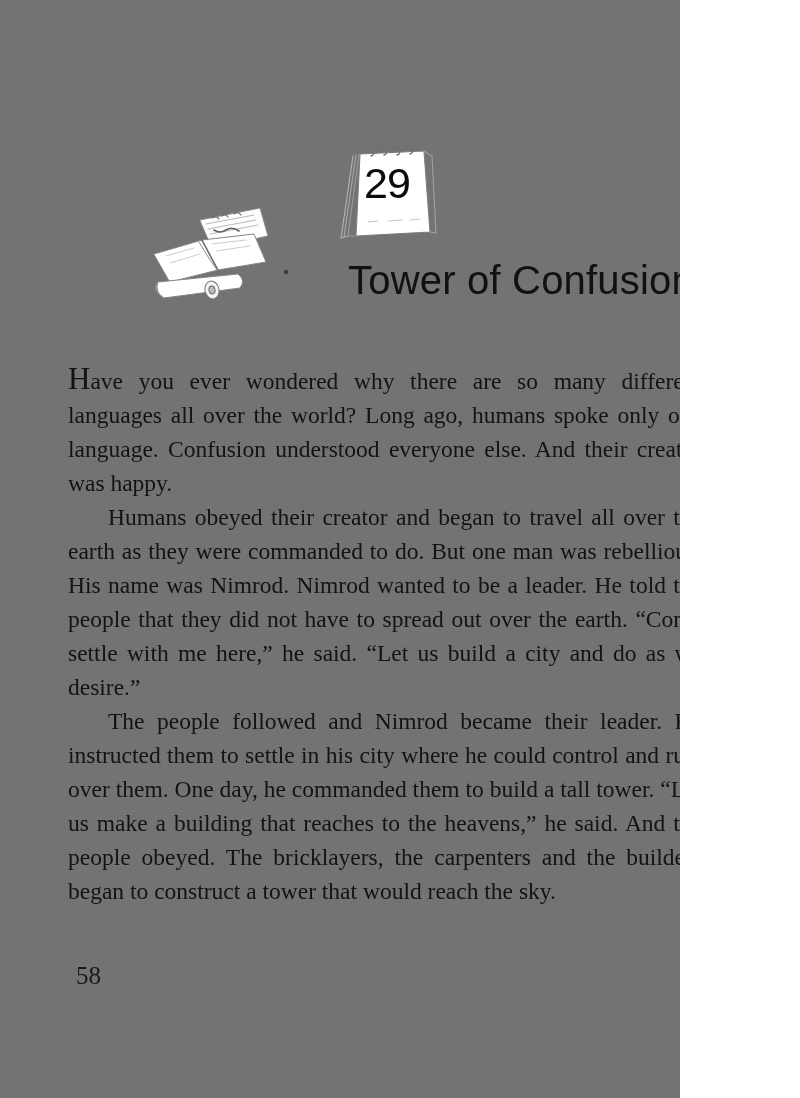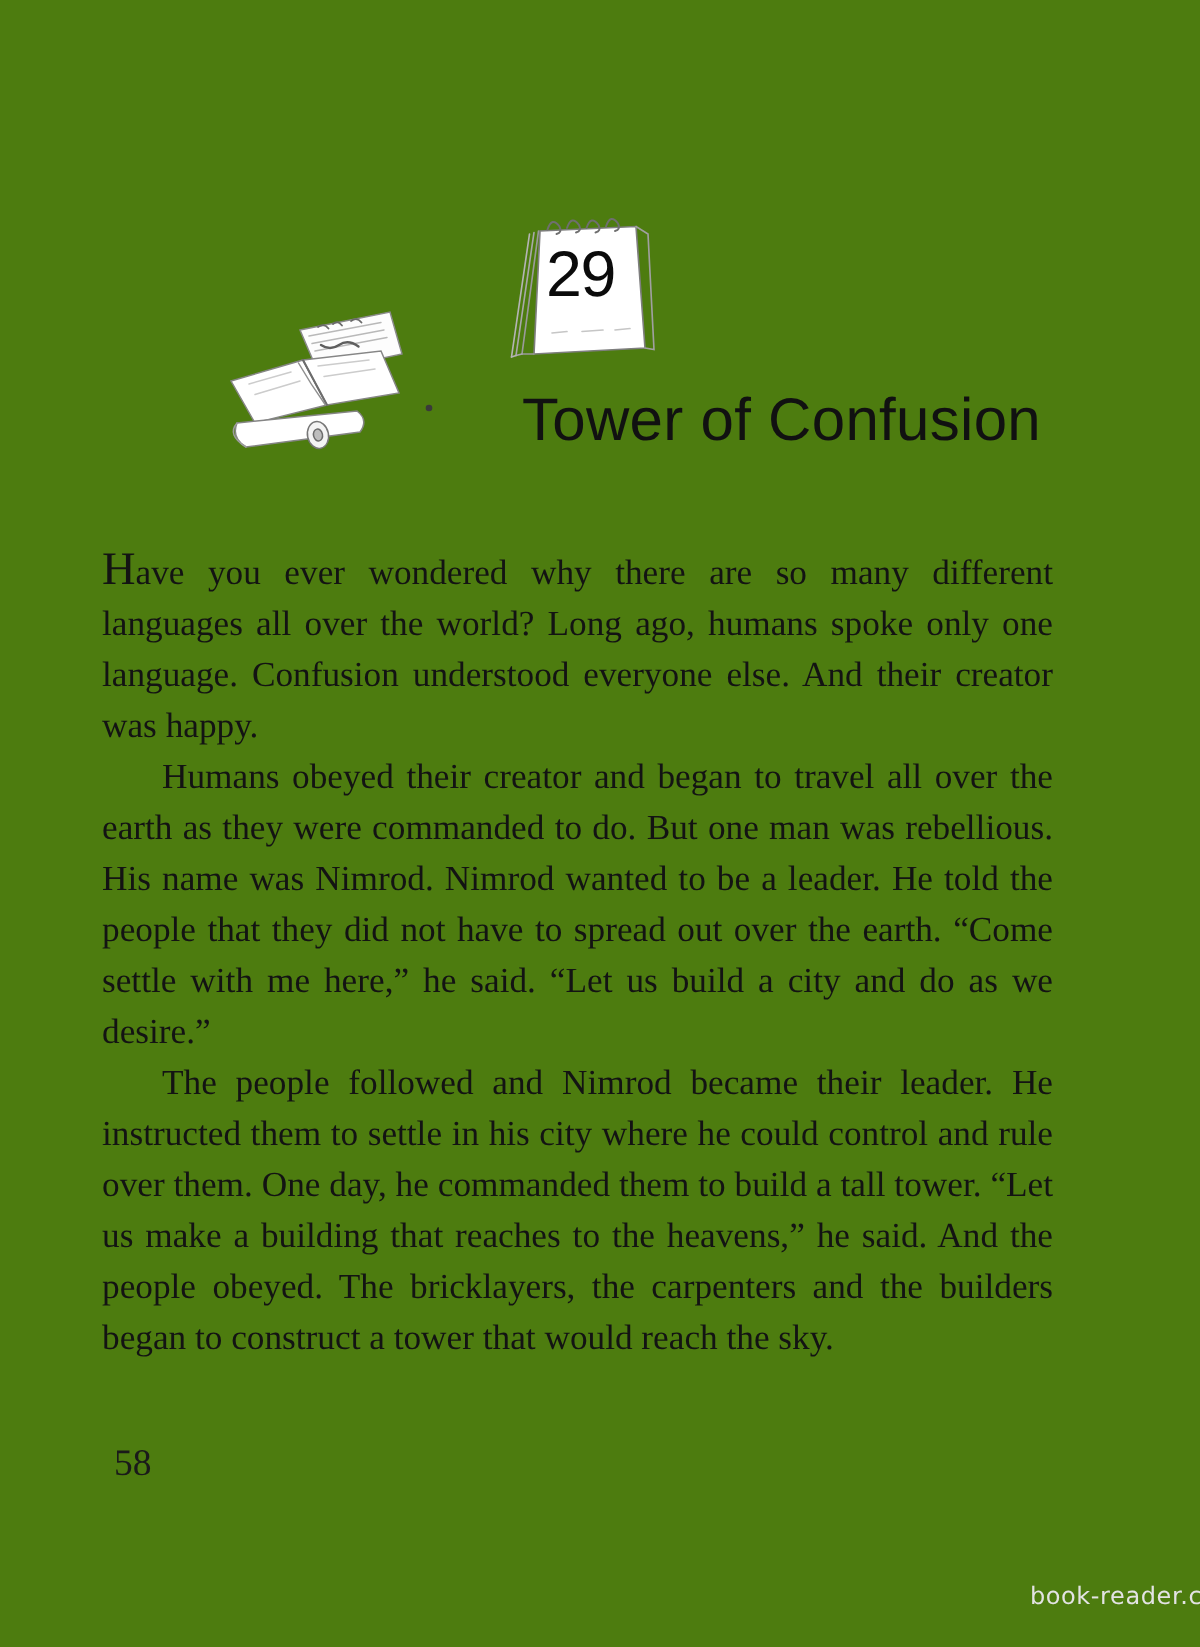--- a/index.html
+++ b/index.html
@@ -3,23 +3,23 @@
 <meta charset="utf-8">
 <title>Tower of Confusion</title>
 <style>
   html, body {
     margin: 0;
     padding: 0;
     background: #ffffff;
   }
   .page {
     position: relative;
-    width: 800px;
+    width: 680px;
     height: 1098px;
-    background: #4d7c0f;
+    background: #737373;
     overflow: hidden;
     font-family: "Liberation Serif", "DejaVu Serif", serif;
     color: #111111;
   }
 
   
   .header-art {
     position: absolute;
     left: 0;
     top: 0;

